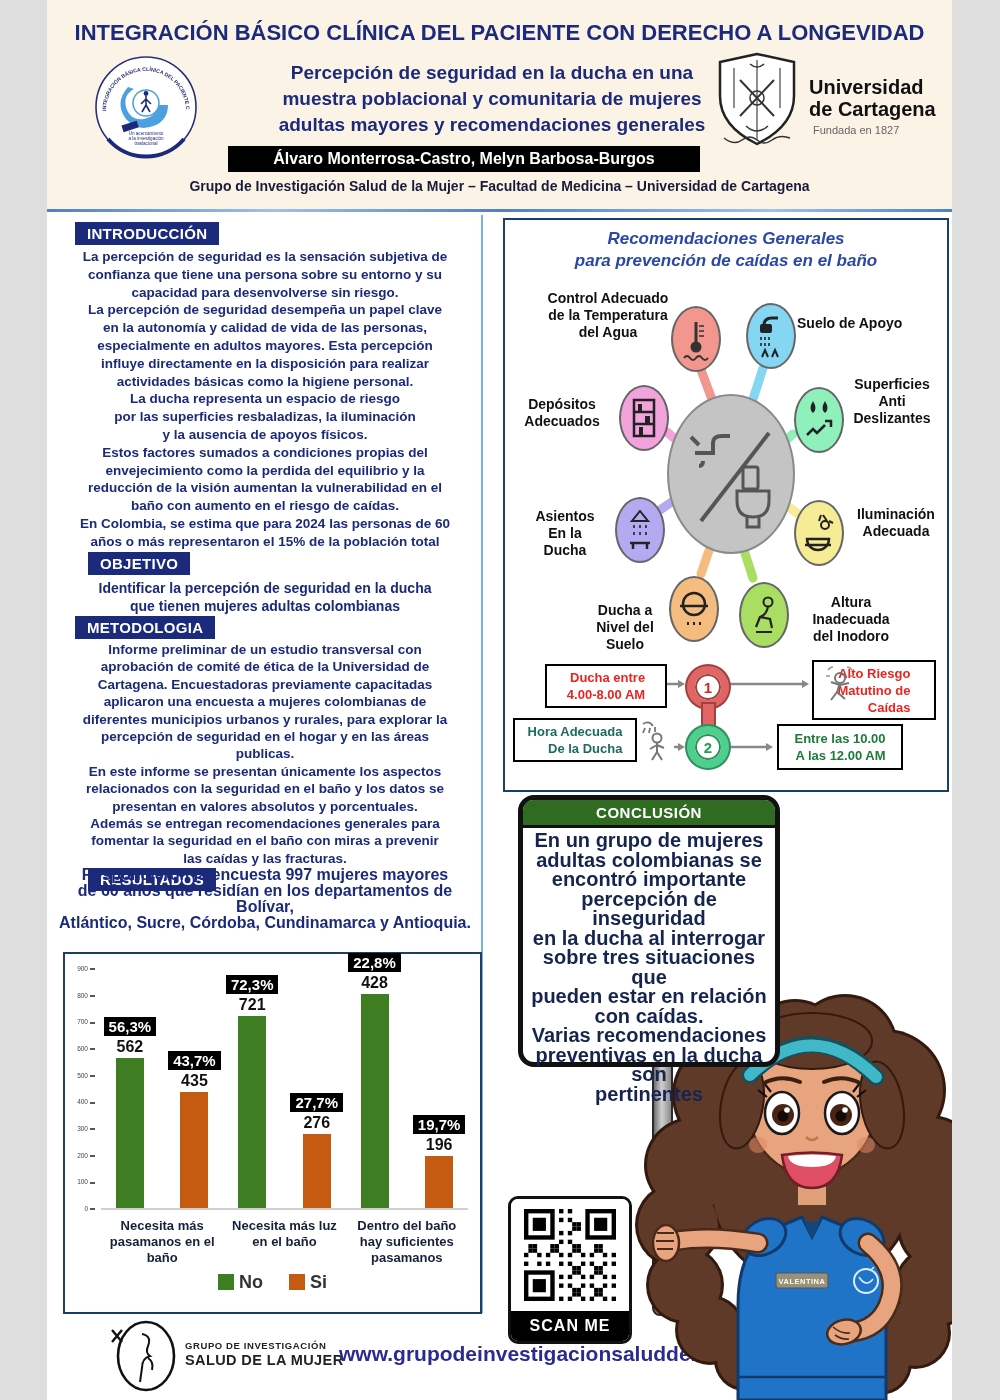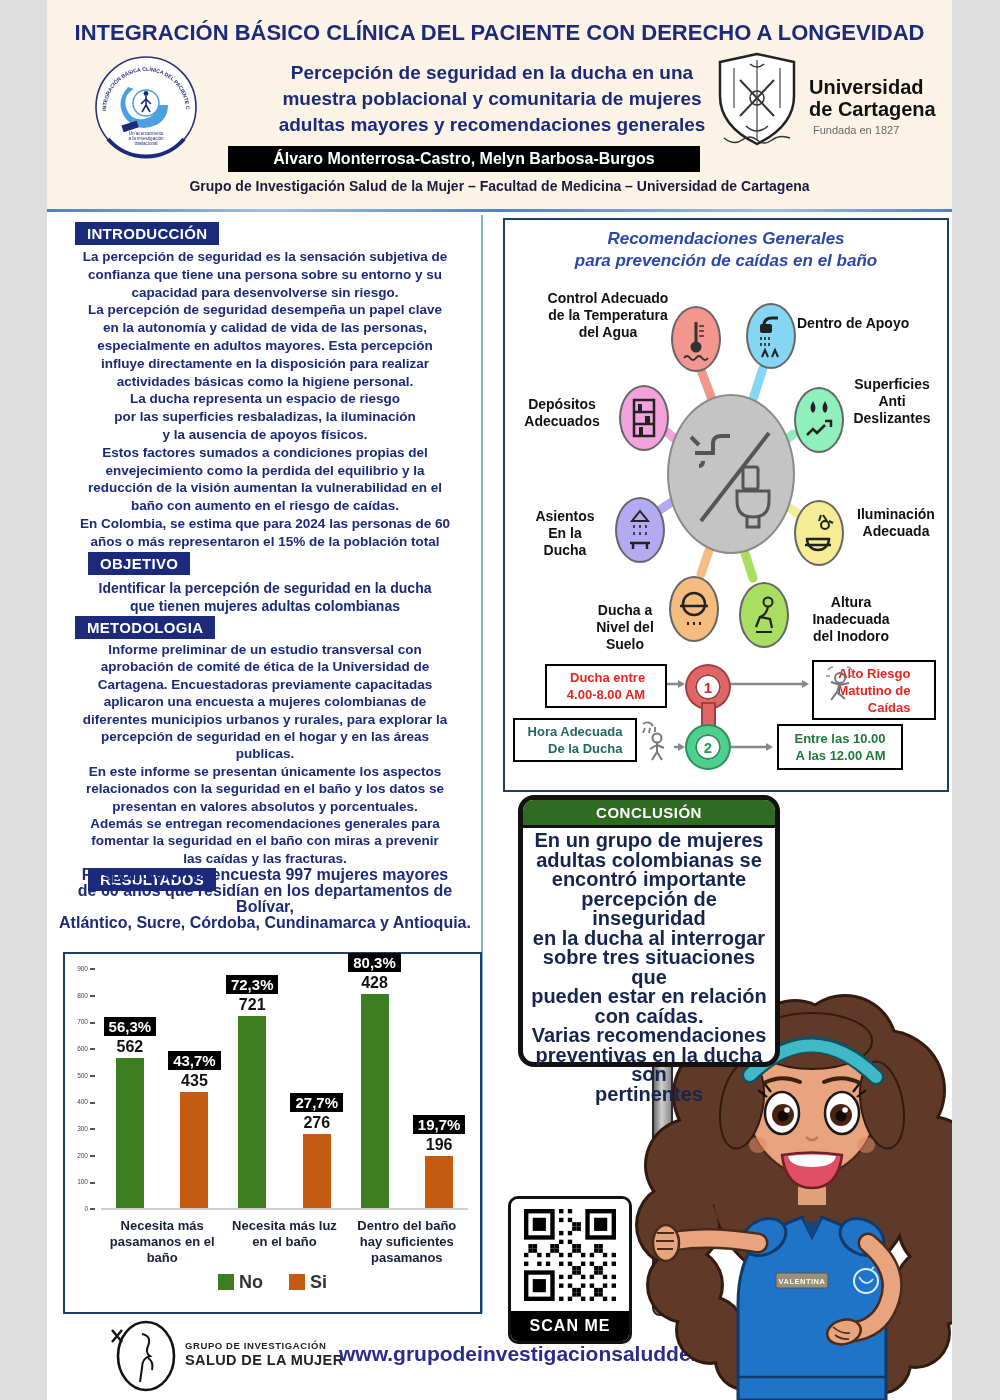--- a/index.html
+++ b/index.html
@@ -206,21 +206,21 @@
             <div class="bar" style="height: 192.267px; background: rgb(63, 125, 35);"></div>
           </div>
           <div class="bcol">
             <span class="chip">27,7%</span>
             <span class="count">276</span>
             <div class="bar" style="height: 73.6px; background: rgb(197, 90, 17);"></div>
           </div>
         </div>
         <div class="bgroup">
           <div class="bcol">
-            <span class="chip">80,3%</span>
+            <span class="chip">22,8%</span>
             <span class="count">428</span>
             <div class="bar" style="height: 213.6px; background: rgb(63, 125, 35);"></div>
           </div>
           <div class="bcol">
             <span class="chip">19,7%</span>
             <span class="count">196</span>
             <div class="bar" style="height: 52.2667px; background: rgb(197, 90, 17);"></div>
           </div>
         </div>
       </div>
@@ -291,21 +291,21 @@
 de la Temperatura
 del Agua</div>
         <div class="bubble" style="left: 241px; top: 83px; background: rgb(133, 214, 242);">
           <svg width="30" height="46" viewBox="0 0 30 46">
             <path d="M8 12 q0,-7 8,-7 h6" stroke="#222" stroke-width="3" fill="none"></path>
             <rect x="4" y="11" width="12" height="9" rx="2" fill="#222"></rect>
             <path d="M5 24 v3 M9 24 v3 M13 24 v3 M5 30 v3 M9 30 v3 M13 30 v3" stroke="#222" stroke-width="1.6"></path>
             <path d="M6 44 l3,-7 l3,7 M16 44 l3,-7 l3,7" stroke="#222" stroke-width="2" fill="none"></path>
           </svg>
         </div>
-        <div class="blabel" style="left: 292px; top: 95px; width: 125px; text-align: left;">Dentro de Apoyo</div>
+        <div class="blabel" style="left: 292px; top: 95px; width: 125px; text-align: left;">Suelo de Apoyo</div>
         <div class="bubble" style="left: 114px; top: 165px; background: rgb(242, 163, 220);">
           <svg width="28" height="44" viewBox="0 0 28 44">
             <rect x="4" y="4" width="20" height="36" fill="none" stroke="#222" stroke-width="2.5"></rect>
             <path d="M4 16 h20 M4 28 h20" stroke="#222" stroke-width="2.5"></path>
             <rect x="8" y="8" width="4" height="7" fill="#222"></rect>
             <rect x="15" y="20" width="5" height="7" fill="#222"></rect>
             <rect x="9" y="31" width="4" height="8" fill="#222"></rect>
           </svg>
         </div>
         <div class="blabel" style="left: 6px; top: 176px; width: 102px; text-align: center;">Depósitos

